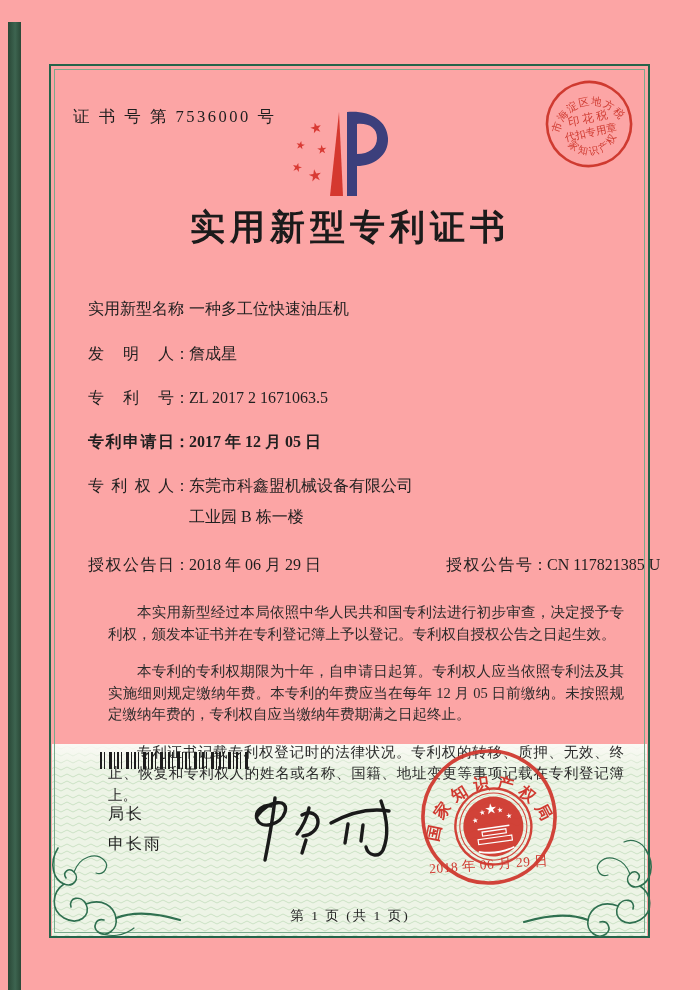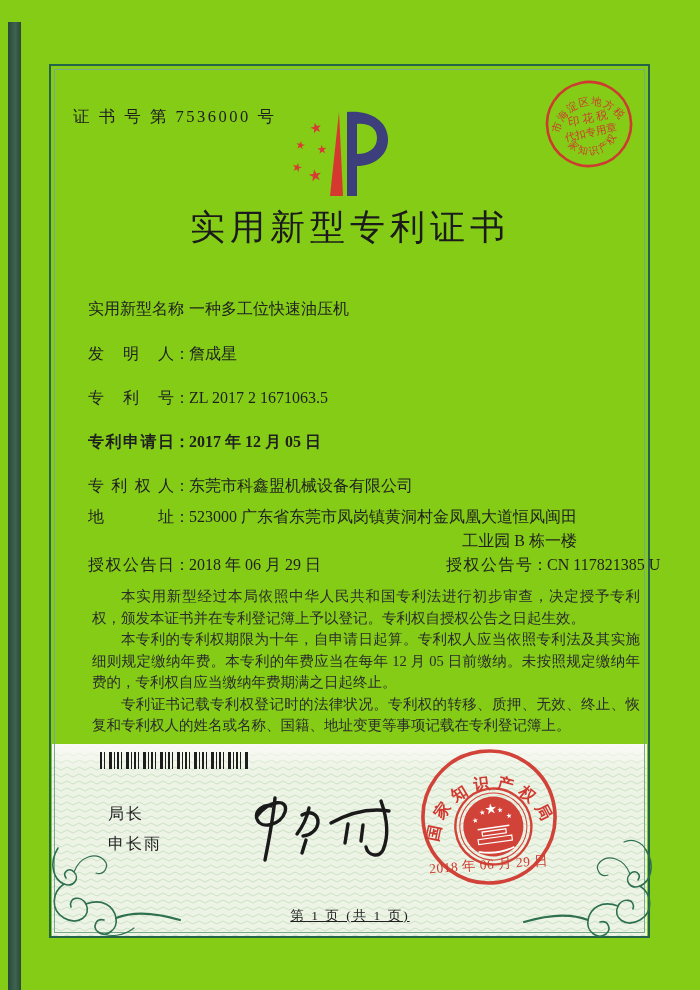--- a/index.html
+++ b/index.html
@@ -1,50 +1,50 @@
 <!DOCTYPE html>
 <html><head>
 <meta charset="utf-8">
 <style>
   html,body{margin:0;padding:0;background:#e9e8e3;}
   .page{
     position:relative;width:700px;height:990px;margin:0 auto;
-    background:#84cc16;overflow:hidden;
+    background:#fca5a5;overflow:hidden;
     font-family:"Liberation Serif","DejaVu Serif",serif;color:#222;
   }
   .spine{position:absolute;left:8px;top:22px;width:13px;height:968px;
     background:linear-gradient(90deg,#2a4837 0%,#3d6450 55%,#2a4837 100%);}
   .frame-outer{position:absolute;left:49px;top:64px;width:601px;height:874px;
     border:2.5px solid #24644a;box-sizing:border-box;}
   .frame-inner{position:absolute;left:3px;top:3px;right:3px;bottom:3px;
     border:1px solid #79a98b;}
   .guilloche{position:absolute;left:52px;top:744px;width:595px;height:193px;}
   .guilloche-fade{position:absolute;left:52px;top:744px;width:595px;height:26px;
     background:linear-gradient(#fbfaf5,rgba(251,250,245,0));}
   .certno{position:absolute;left:73px;top:106px;font-size:16.5px;letter-spacing:2.5px;color:#1e1e1e;}
   .title{position:absolute;left:50px;top:204px;width:600px;text-align:center;
-    font-size:35px;font-weight:normal;letter-spacing:5px;color:#1b1b1b;}
+    font-size:35px;font-weight:bold;letter-spacing:5px;color:#1b1b1b;}
   .field{position:absolute;left:88px;font-size:16px;color:#1f1f1f;line-height:24px;white-space:nowrap;}
   .flabel{display:inline-block;width:86px;text-align:justify;text-align-last:justify;vertical-align:top;}
   .fcolon{display:inline-block;width:15px;vertical-align:top;}
   .fvalue{display:inline-block;vertical-align:top;}
   .addr2{margin-left:101px;text-align:right;}
   .grant-col2{position:absolute;left:358px;top:0;white-space:nowrap;}
   .bodytext{position:absolute;left:92px;top:586px;width:548px;
     font-size:14.5px;line-height:21.5px;text-align:justify;color:#2b2b2b;}
-  .bodytext p{margin:0;text-indent:2em;}
+  .bodytext p{margin:16px;text-indent:2em;}
   .barcode{position:absolute;left:100px;top:752px;width:148px;height:17px;
     background:repeating-linear-gradient(90deg,
       #1d1d1d 0 2px,transparent 2px 4px,#1d1d1d 4px 5px,transparent 5px 9px,
       #1d1d1d 9px 12px,transparent 12px 14px,#1d1d1d 14px 15px,transparent 15px 17px);}
   .director{position:absolute;left:108px;top:804px;font-size:16px;color:#1d1d1d;
     font-family:Liberation Mono, monospace;}
   .director div{margin-bottom:9px;letter-spacing:2px;}
   .pageinfo{position:absolute;left:50px;top:907px;width:600px;text-align:center;
-    font-size:13.5px;letter-spacing:2px;color:#222;text-decoration:underline;}
+    font-size:13.5px;letter-spacing:2px;color:#222;}
   .abs{position:absolute;}
 </style>
 </head>
 <body>
 
 <div class="page">
 
   <div class="spine"></div>
 
   <div class="guilloche">
@@ -129,23 +129,20 @@
   <div class="field" style="top:386px;">
     <span class="flabel">专利号</span><span class="fcolon">：</span><span class="fvalue">ZL 2017 2 1671063.5</span>
   </div>
   <div class="field" style="top:430px;font-weight:bold;">
     <span class="flabel">专利申请日</span><span class="fcolon">：</span><span class="fvalue">2017 年 12 月 05 日</span>
   </div>
   <div class="field" style="top:474px;">
     <span class="flabel">专利权人</span><span class="fcolon">：</span><span class="fvalue">东莞市科鑫盟机械设备有限公司</span>
   </div>
   <div class="field" style="top:505px;">
-    <div>
-      <span class="flabel">地址</span><span class="fcolon">：</span><span class="fvalue">523000 广东省东莞市凤岗镇黄洞村金凤凰大道恒风闽田</span>
-    </div>
     <div class="addr2">工业园 B 栋一楼</div>
   </div>
   <div class="field" style="top:553px;width:560px;">
     <span class="flabel">授权公告日</span><span class="fcolon">：</span><span class="fvalue">2018 年 06 月 29 日</span>
     <span class="grant-col2">
       <span class="flabel">授权公告号</span><span class="fcolon">：</span><span class="fvalue">CN 117821385 U</span>
     </span>
   </div>
 
   <div class="bodytext">

